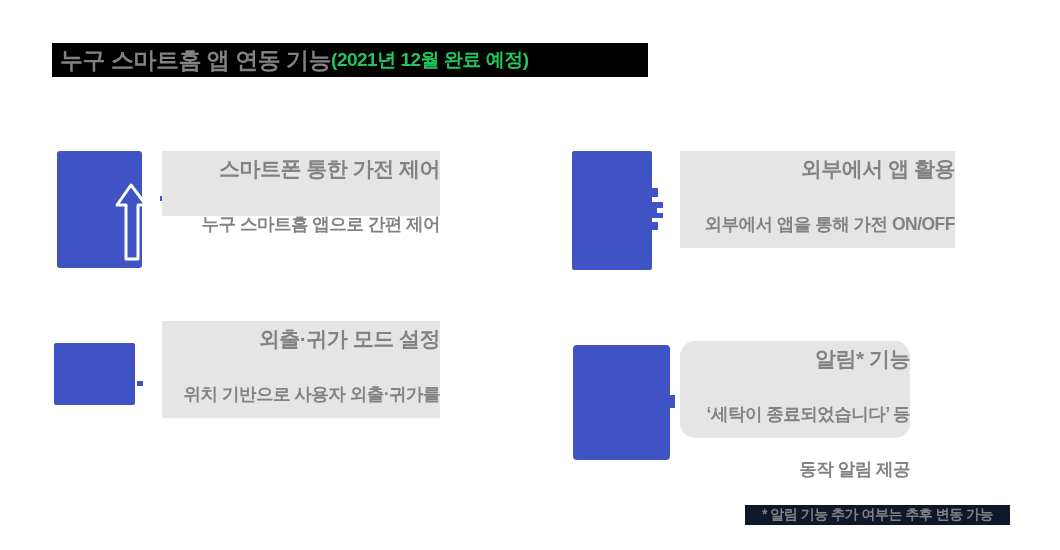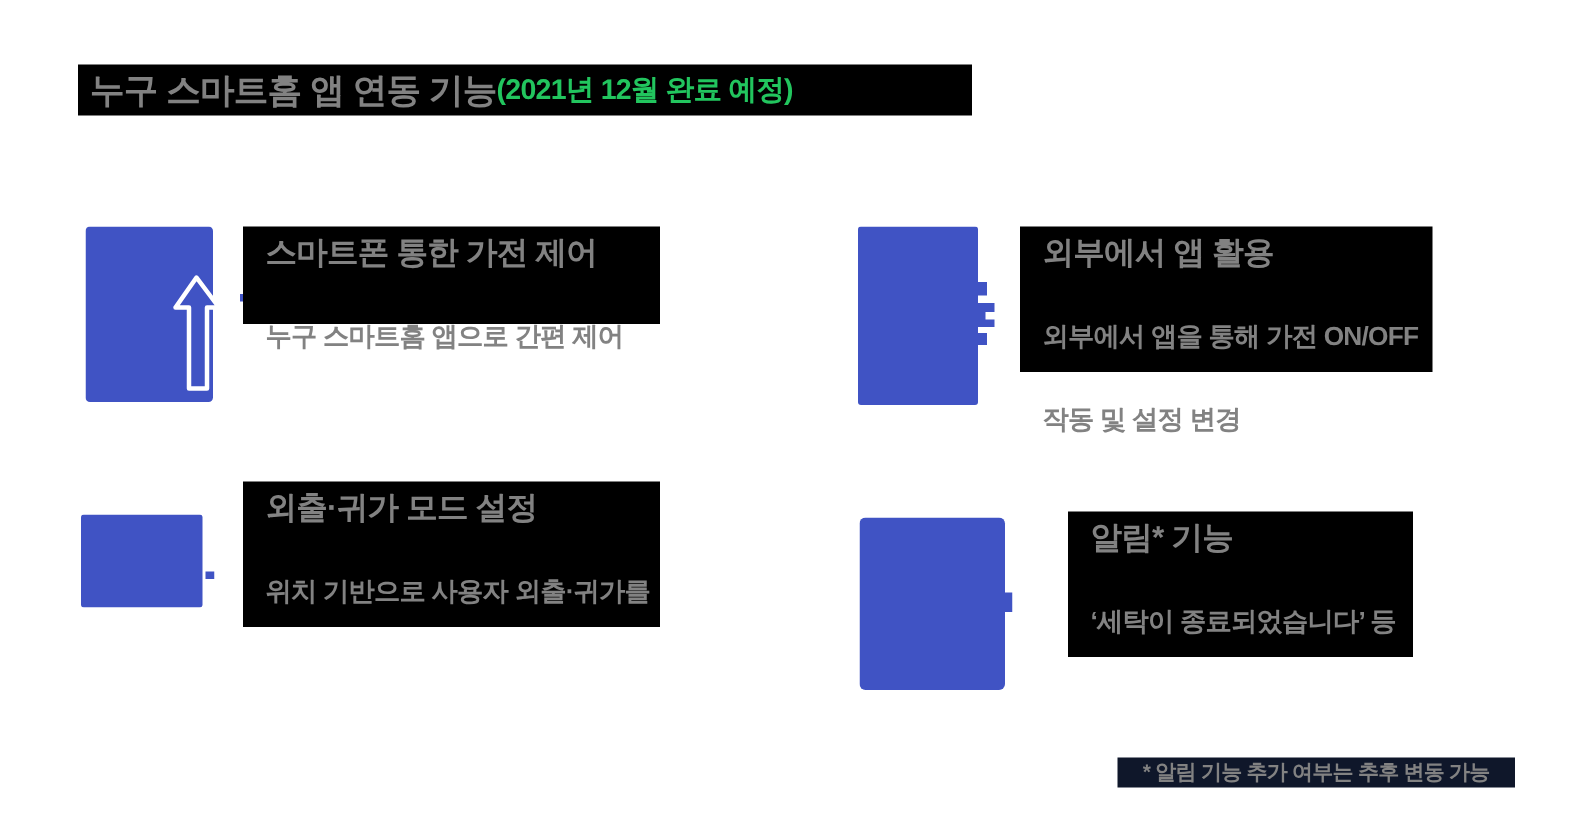--- a/index.html
+++ b/index.html
@@ -4,20 +4,21 @@
 <style>
   * { margin: 0; padding: 0; box-sizing: border-box; }
   html, body { background: #ffffff; }
   .canvas {
     position: relative;
     width: 1060px;
     height: 550px;
     background: #ffffff;
     font-family: "Liberation Sans", sans-serif;
     overflow: hidden;
+    text-align: right;
   }
 
   
   .title-bar {
     position: absolute;
     left: 52px;
     top: 43px;
     width: 596px;
     height: 34px;
     background: #000000;
@@ -39,21 +40,21 @@
     color: #22c55e;
     letter-spacing: -0.5px;
   }
 
   
   .icon-box { position: absolute; }
   .icon-box svg { display: block; }
 
   .text-box {
     position: absolute;
-    background: #000000;
+    background: #e5e5e5;
     padding: 2px 0 0 15px;
     white-space: nowrap;
     overflow: visible;
   }
   .feat-title {
     font-size: 21px;
     font-weight: 700;
     color: #828282;
     line-height: 32px;
     letter-spacing: -0.5px;
@@ -70,21 +71,21 @@
   .b1-icon { left: 57px;  top: 151px; }
   .b1-text { left: 162px; top: 151px; width: 278px; height: 65px; }
 
   .b2-icon { left: 572px; top: 151px; }
   .b2-text { left: 680px; top: 151px; width: 275px; height: 97px; }
 
   .b3-icon { left: 54px;  top: 343px; }
   .b3-text { left: 162px; top: 321px; width: 278px; height: 97px; }
 
   .b4-icon { left: 573px; top: 345px; }
-  .b4-text { left: 712px; top: 341px; width: 230px; height: 97px; }
+  .b4-text { left: 680px; top: 341px; width: 230px; height: 97px; border-radius: 15px; }
 
   
   .footnote {
     position: absolute;
     left: 745px;
     top: 505px;
     width: 265px;
     height: 20px;
     background: #0f172a;
     display: flex;
@@ -123,21 +124,20 @@
     <svg width="95" height="119" viewBox="0 0 95 119">
       <rect x="0" y="0" width="80" height="119" rx="2" fill="#4053C4"></rect>
       <rect x="76" y="37" width="10" height="9" fill="#4053C4"></rect>
       <path d="M78 51 L91 51 L91 57 L85 57 L85 62 L91 62 L91 67 L78 67 Z" fill="#4053C4"></path>
       <rect x="76" y="71" width="10" height="8" fill="#4053C4"></rect>
     </svg>
   </div>
   <div class="text-box b2-text">
     <div class="feat-title">외부에서 앱 활용</div>
     <div class="feat-line">외부에서 앱을 통해 가전 ON/OFF</div>
-    <div class="feat-line">작동 및 설정 변경</div>
   </div>
 
   <div class="icon-box b3-icon">
     <svg width="89" height="62" viewBox="0 0 89 62">
       <rect x="0" y="0" width="81" height="62" rx="2" fill="#4053C4"></rect>
       <rect x="83" y="38" width="6" height="5" fill="#4053C4"></rect>
     </svg>
   </div>
   <div class="text-box b3-text">
     <div class="feat-title">외출·귀가 모드 설정</div>
@@ -146,17 +146,18 @@
 
   <div class="icon-box b4-icon">
     <svg width="102" height="115" viewBox="0 0 102 115">
       <rect x="0" y="0" width="97" height="115" rx="4" fill="#4053C4"></rect>
       <rect x="97" y="50" width="5" height="13" fill="#4053C4"></rect>
     </svg>
   </div>
   <div class="text-box b4-text">
     <div class="feat-title">알림* 기능</div>
     <div class="feat-line">‘세탁이 종료되었습니다’ 등</div>
+    <div class="feat-line">동작 알림 제공</div>
   </div>
 
   <div class="footnote">* 알림 기능 추가 여부는 추후 변동 가능</div>
 
 </div>
 
 </body></html>

